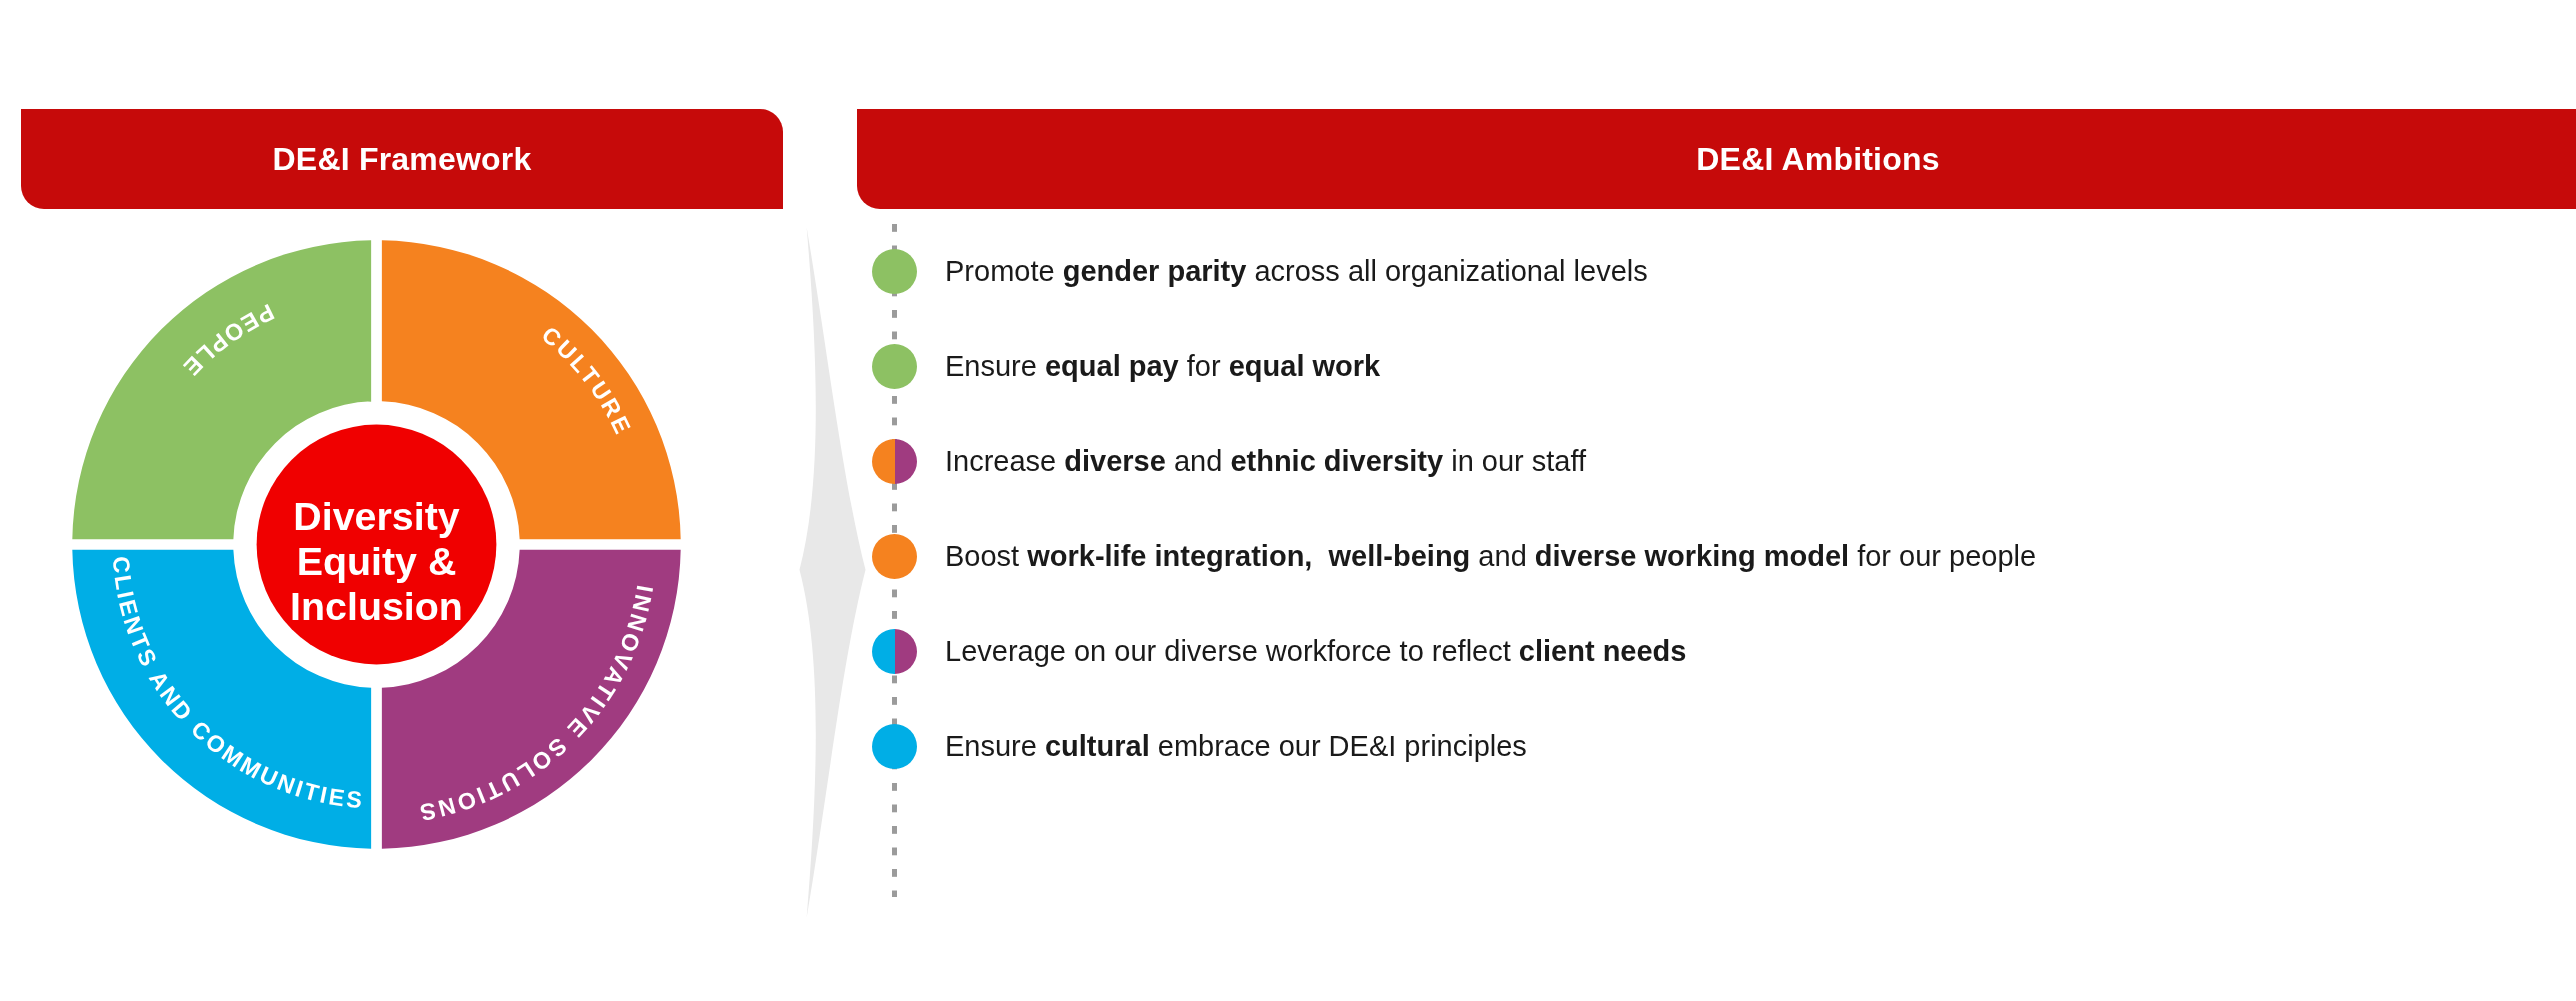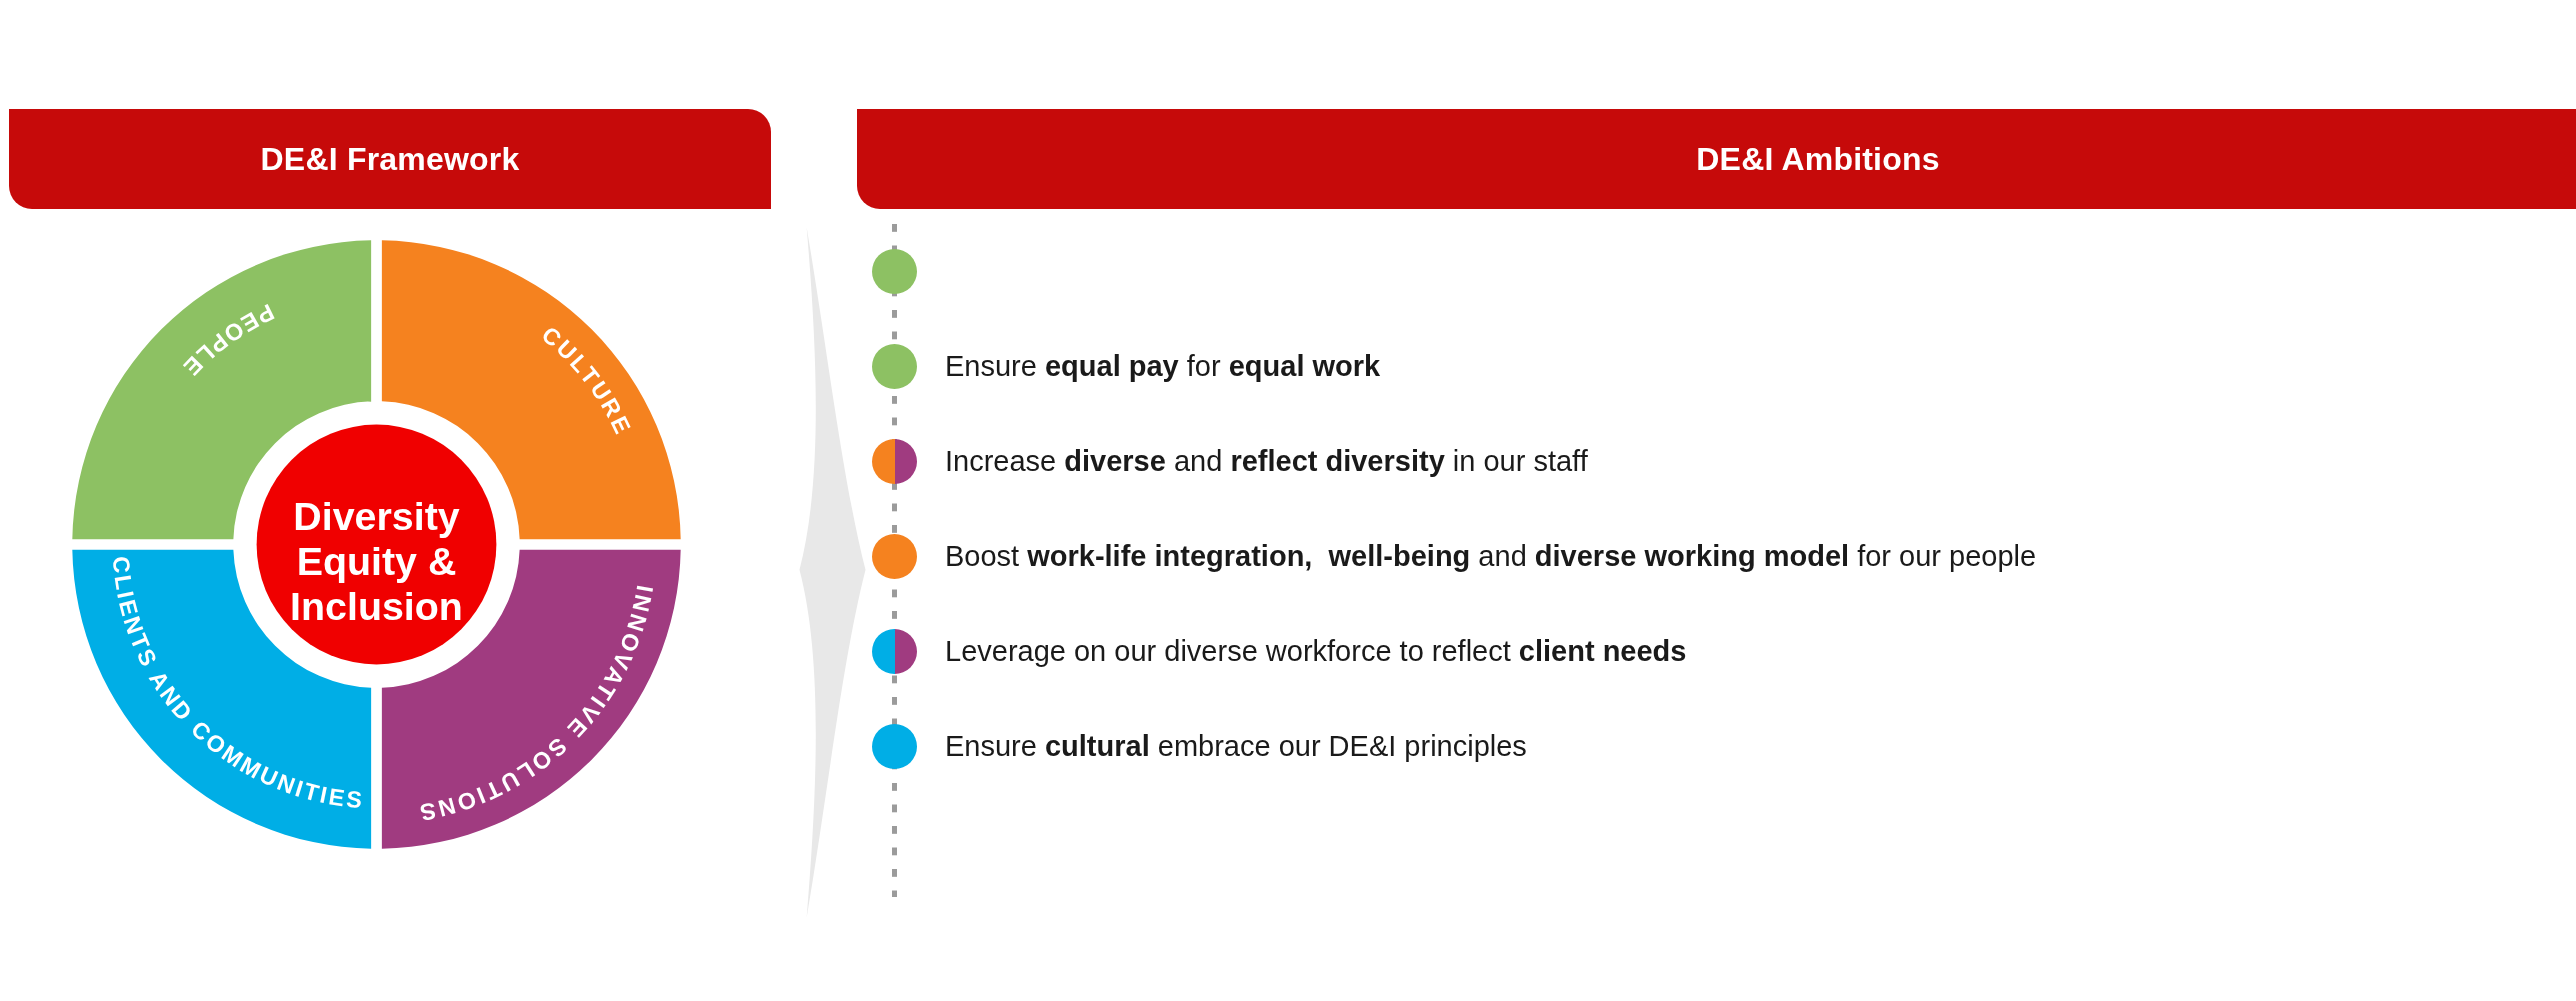--- a/index.html
+++ b/index.html
@@ -21,21 +21,21 @@
     position: absolute;
     background: #C60A0A;
     display: flex;
     align-items: center;
     justify-content: center;
     color: #ffffff;
     font-weight: bold;
     letter-spacing: 0.2px;
   }
   #framework-banner {
-    left: 9px;
+    left: 21px;
     top: 109px;
     width: 762px;
     height: 100px;
     border-top-right-radius: 23px;
     border-bottom-left-radius: 23px;
     font-size: 32px;
   }
   #ambitions-banner {
     left: 857px;
     top: 109px;
@@ -202,34 +202,35 @@
 </div>
 
 <div id="ambitions-panel">
   <div id="dotted-spine" style="height: 673px;"></div>
   <ul id="ambition-list">
       <li class="ambition-row">
         <span class="bullet-dot">
           <span class="bullet-half" style="background: rgb(141, 193, 99);"></span>
           <span class="bullet-half" style="background: rgb(141, 193, 99);"></span>
         </span>
+        <span class="ambition-text">Promote <b>gender parity</b> across all organizational levels</span>
       </li>
       <li class="ambition-row">
         <span class="bullet-dot">
           <span class="bullet-half" style="background: rgb(141, 193, 99);"></span>
           <span class="bullet-half" style="background: rgb(141, 193, 99);"></span>
         </span>
         <span class="ambition-text">Ensure <b>equal pay</b> for <b>equal work</b></span>
       </li>
       <li class="ambition-row">
         <span class="bullet-dot">
           <span class="bullet-half" style="background: rgb(245, 130, 31);"></span>
           <span class="bullet-half" style="background: rgb(160, 59, 128);"></span>
         </span>
-        <span class="ambition-text">Increase <b>diverse</b> and <b>reflect diversity</b> in our staff</span>
+        <span class="ambition-text">Increase <b>diverse</b> and <b>ethnic diversity</b> in our staff</span>
       </li>
       <li class="ambition-row">
         <span class="bullet-dot">
           <span class="bullet-half" style="background: rgb(245, 130, 31);"></span>
           <span class="bullet-half" style="background: rgb(245, 130, 31);"></span>
         </span>
         <span class="ambition-text">Boost <b>work-life integration,&nbsp; well-being</b> and <b>diverse working model</b> for our people</span>
       </li>
       <li class="ambition-row">
         <span class="bullet-dot">

